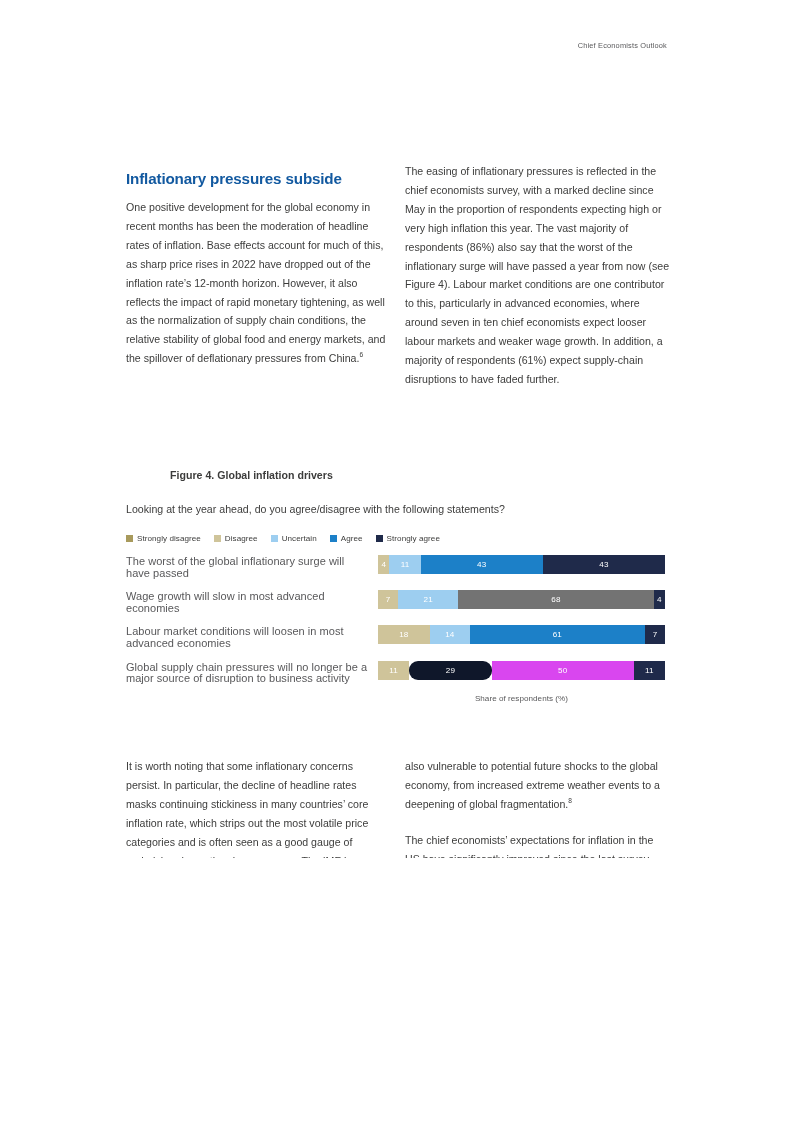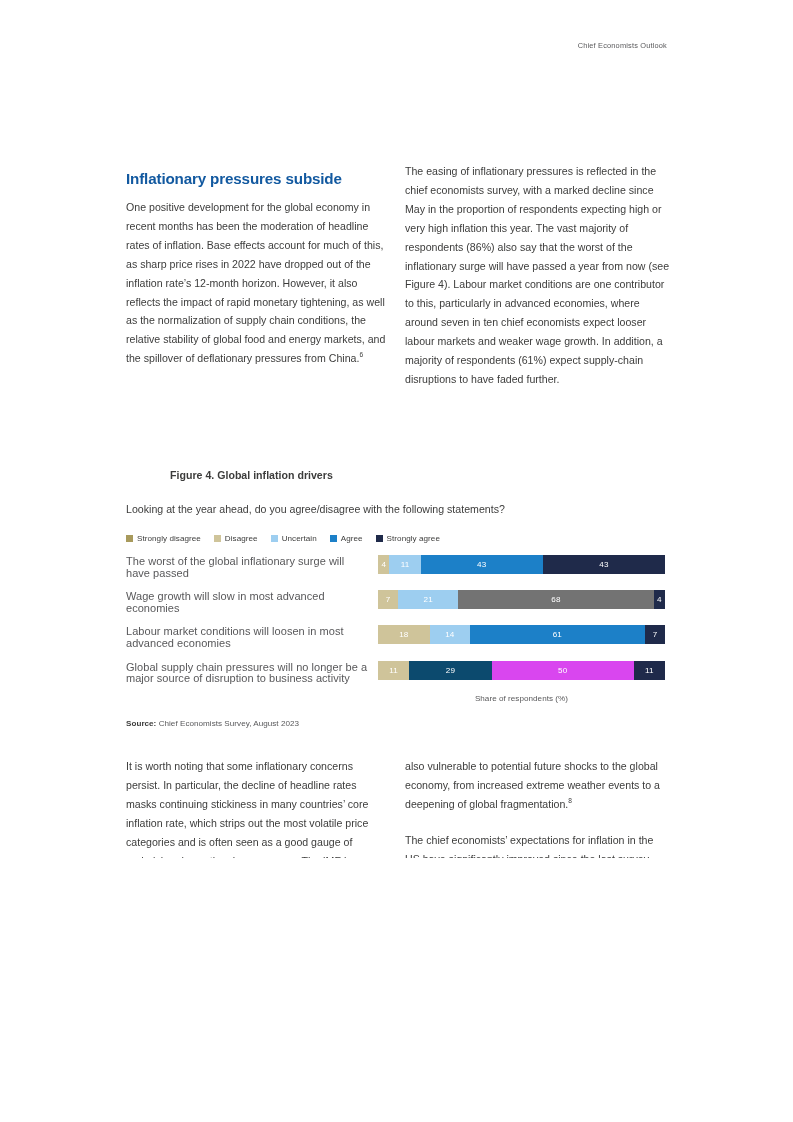--- a/index.html
+++ b/index.html
@@ -312,30 +312,29 @@
               <div class="bar-seg" style="background: rgb(207, 196, 154); flex: 0 0 18%;">18</div>
               <div class="bar-seg" style="background: rgb(157, 206, 240); flex: 0 0 14%;">14</div>
               <div class="bar-seg" style="background: rgb(28, 128, 200); flex: 0 0 61%;">61</div>
               <div class="bar-seg" style="background: rgb(31, 42, 74); flex: 0 0 7%;">7</div>
             </div>
           </div>
           <div class="chart-row">
             <div class="row-label">Global supply chain pressures will no longer be a major source of disruption to business activity</div>
             <div class="bar-wrap">
               <div class="bar-seg" style="background: rgb(207, 196, 154); flex: 0 0 10.8911%;">11</div>
-              <div class="bar-seg" style="background: #0c4a6e; flex: 0 0 28.7129%;">29</div>
+              <div class="bar-seg" style="background: #0f172a; flex: 0 0 28.7129%; border-radius: 9px;">29</div>
               <div class="bar-seg" style="background: #d946ef; flex: 0 0 49.505%;">50</div>
               <div class="bar-seg" style="background: rgb(31, 42, 74); flex: 0 0 10.8911%;">11</div>
             </div>
           </div>
         </div>
       <div class="axis-caption">Share of respondents (%)</div>
     </div>
 
-    <div class="source"><b>Source:</b><span> Chief Economists Survey, August 2023</span></div>
   </div>
 
   <div class="col-lower-left body-text">
     <p><span>It is worth noting that some inflationary concerns persist. In particular, the decline of headline rates masks continuing stickiness in many countries’ core inflation rate, which strips out the most volatile price categories and is often seen as a good gauge of underlying domestic price pressures. The IMF has cautioned that core inflation will not fall this year in about half of the world’s economies.</span><sup>7</sup><span> The inflation outlook is</span></p>
   </div>
 
   <div class="col-lower-right body-text">
     <p><span>also vulnerable to potential future shocks to the global economy, from increased extreme weather events to a deepening of global fragmentation.</span><sup>8</sup></p>
     <p>The chief economists’ expectations for inflation in the US have significantly improved since the last survey, with the proportion expecting moderate or lower inflation increasing from 32% in May to 54%.</p>
   </div>

